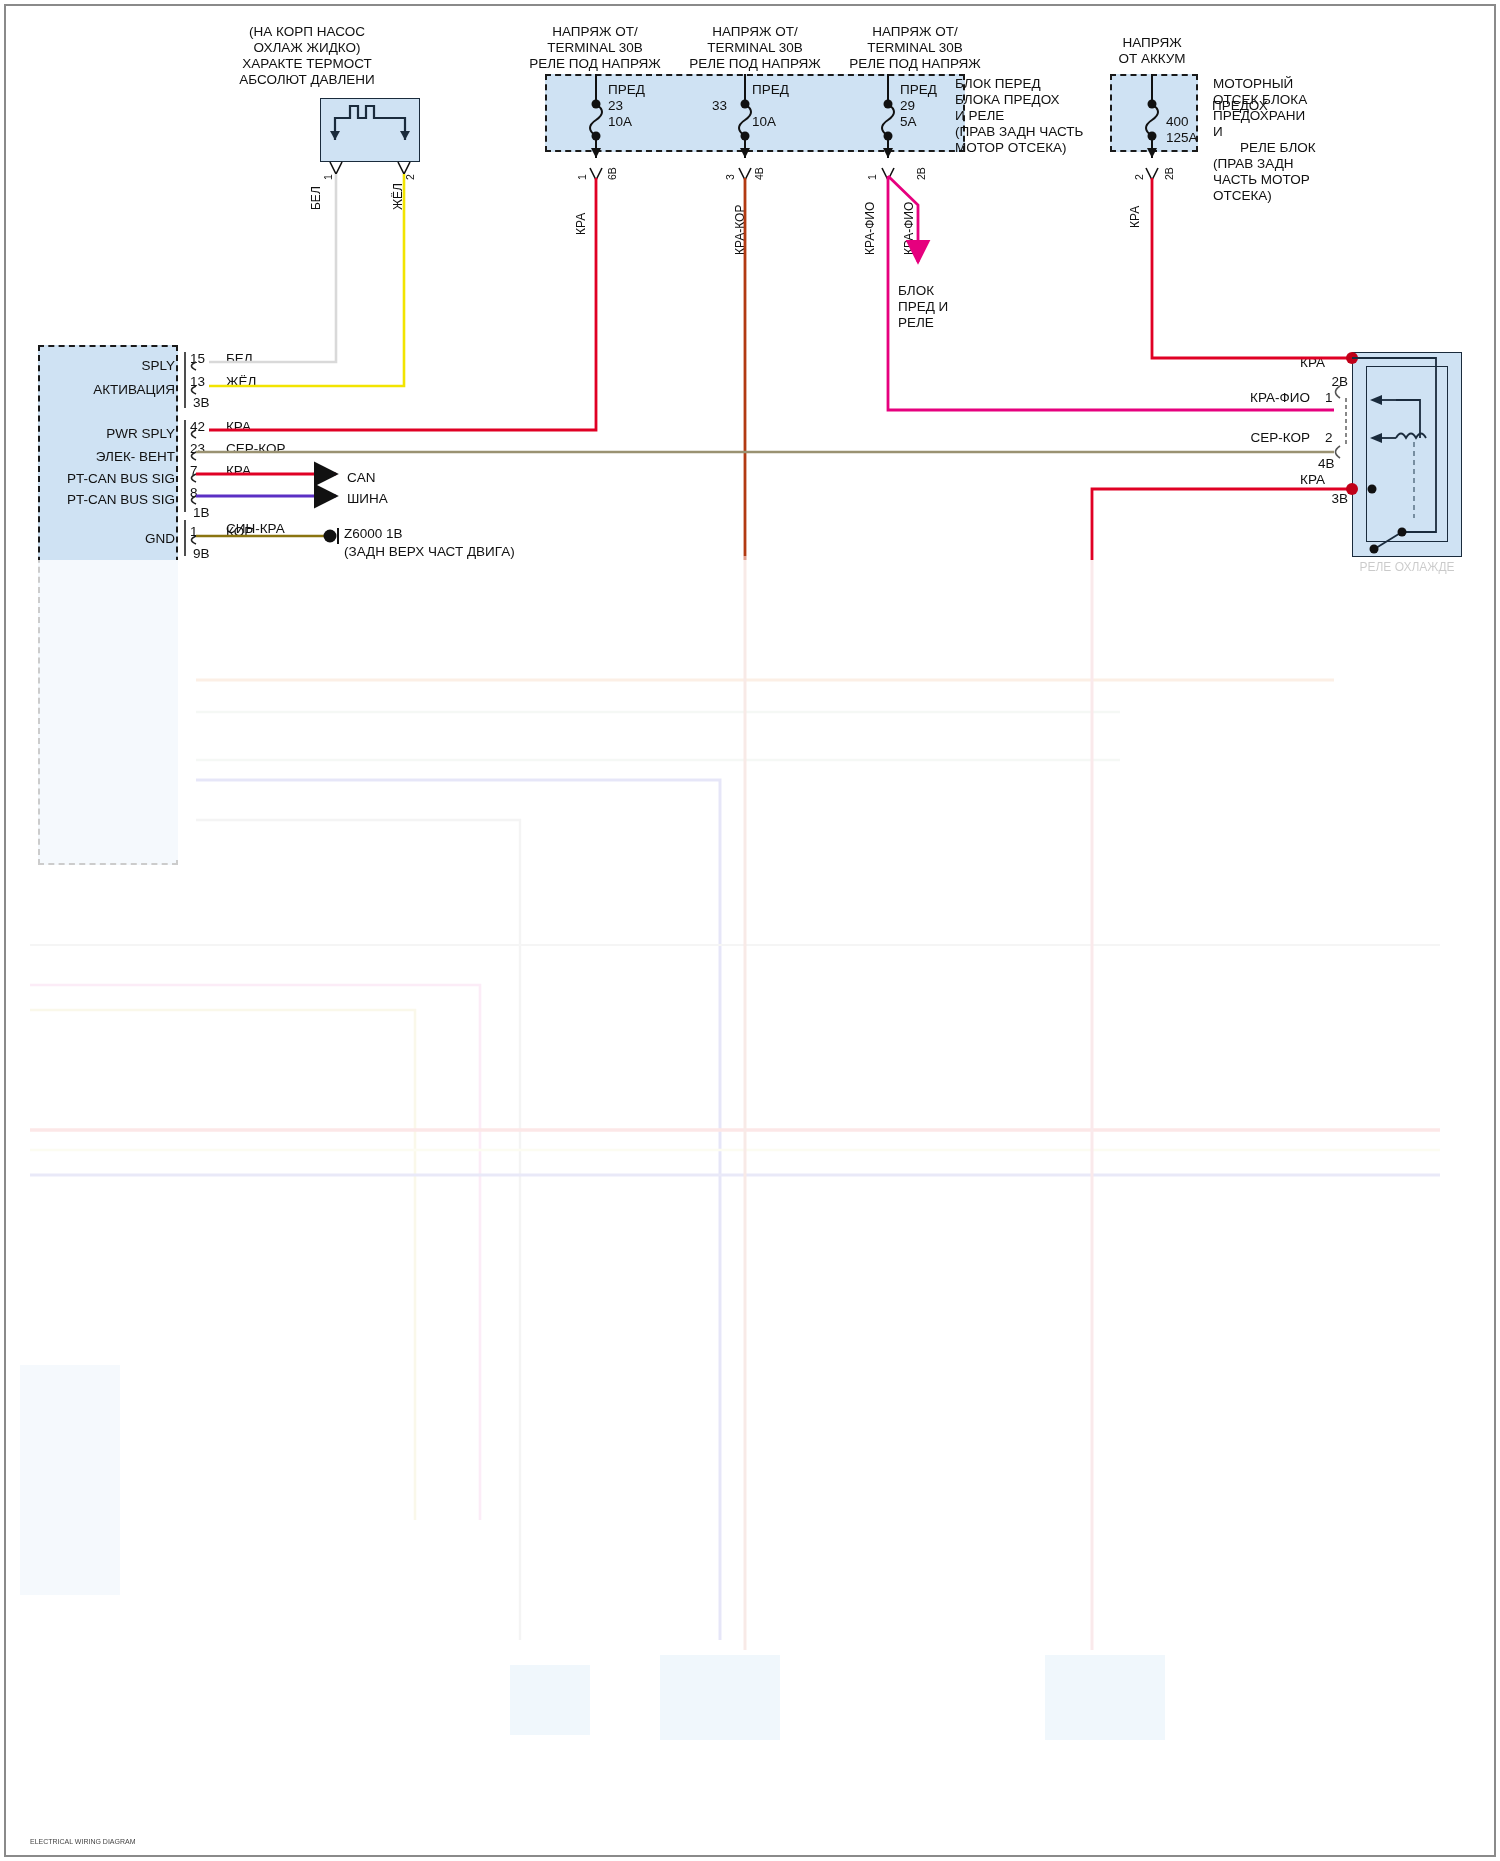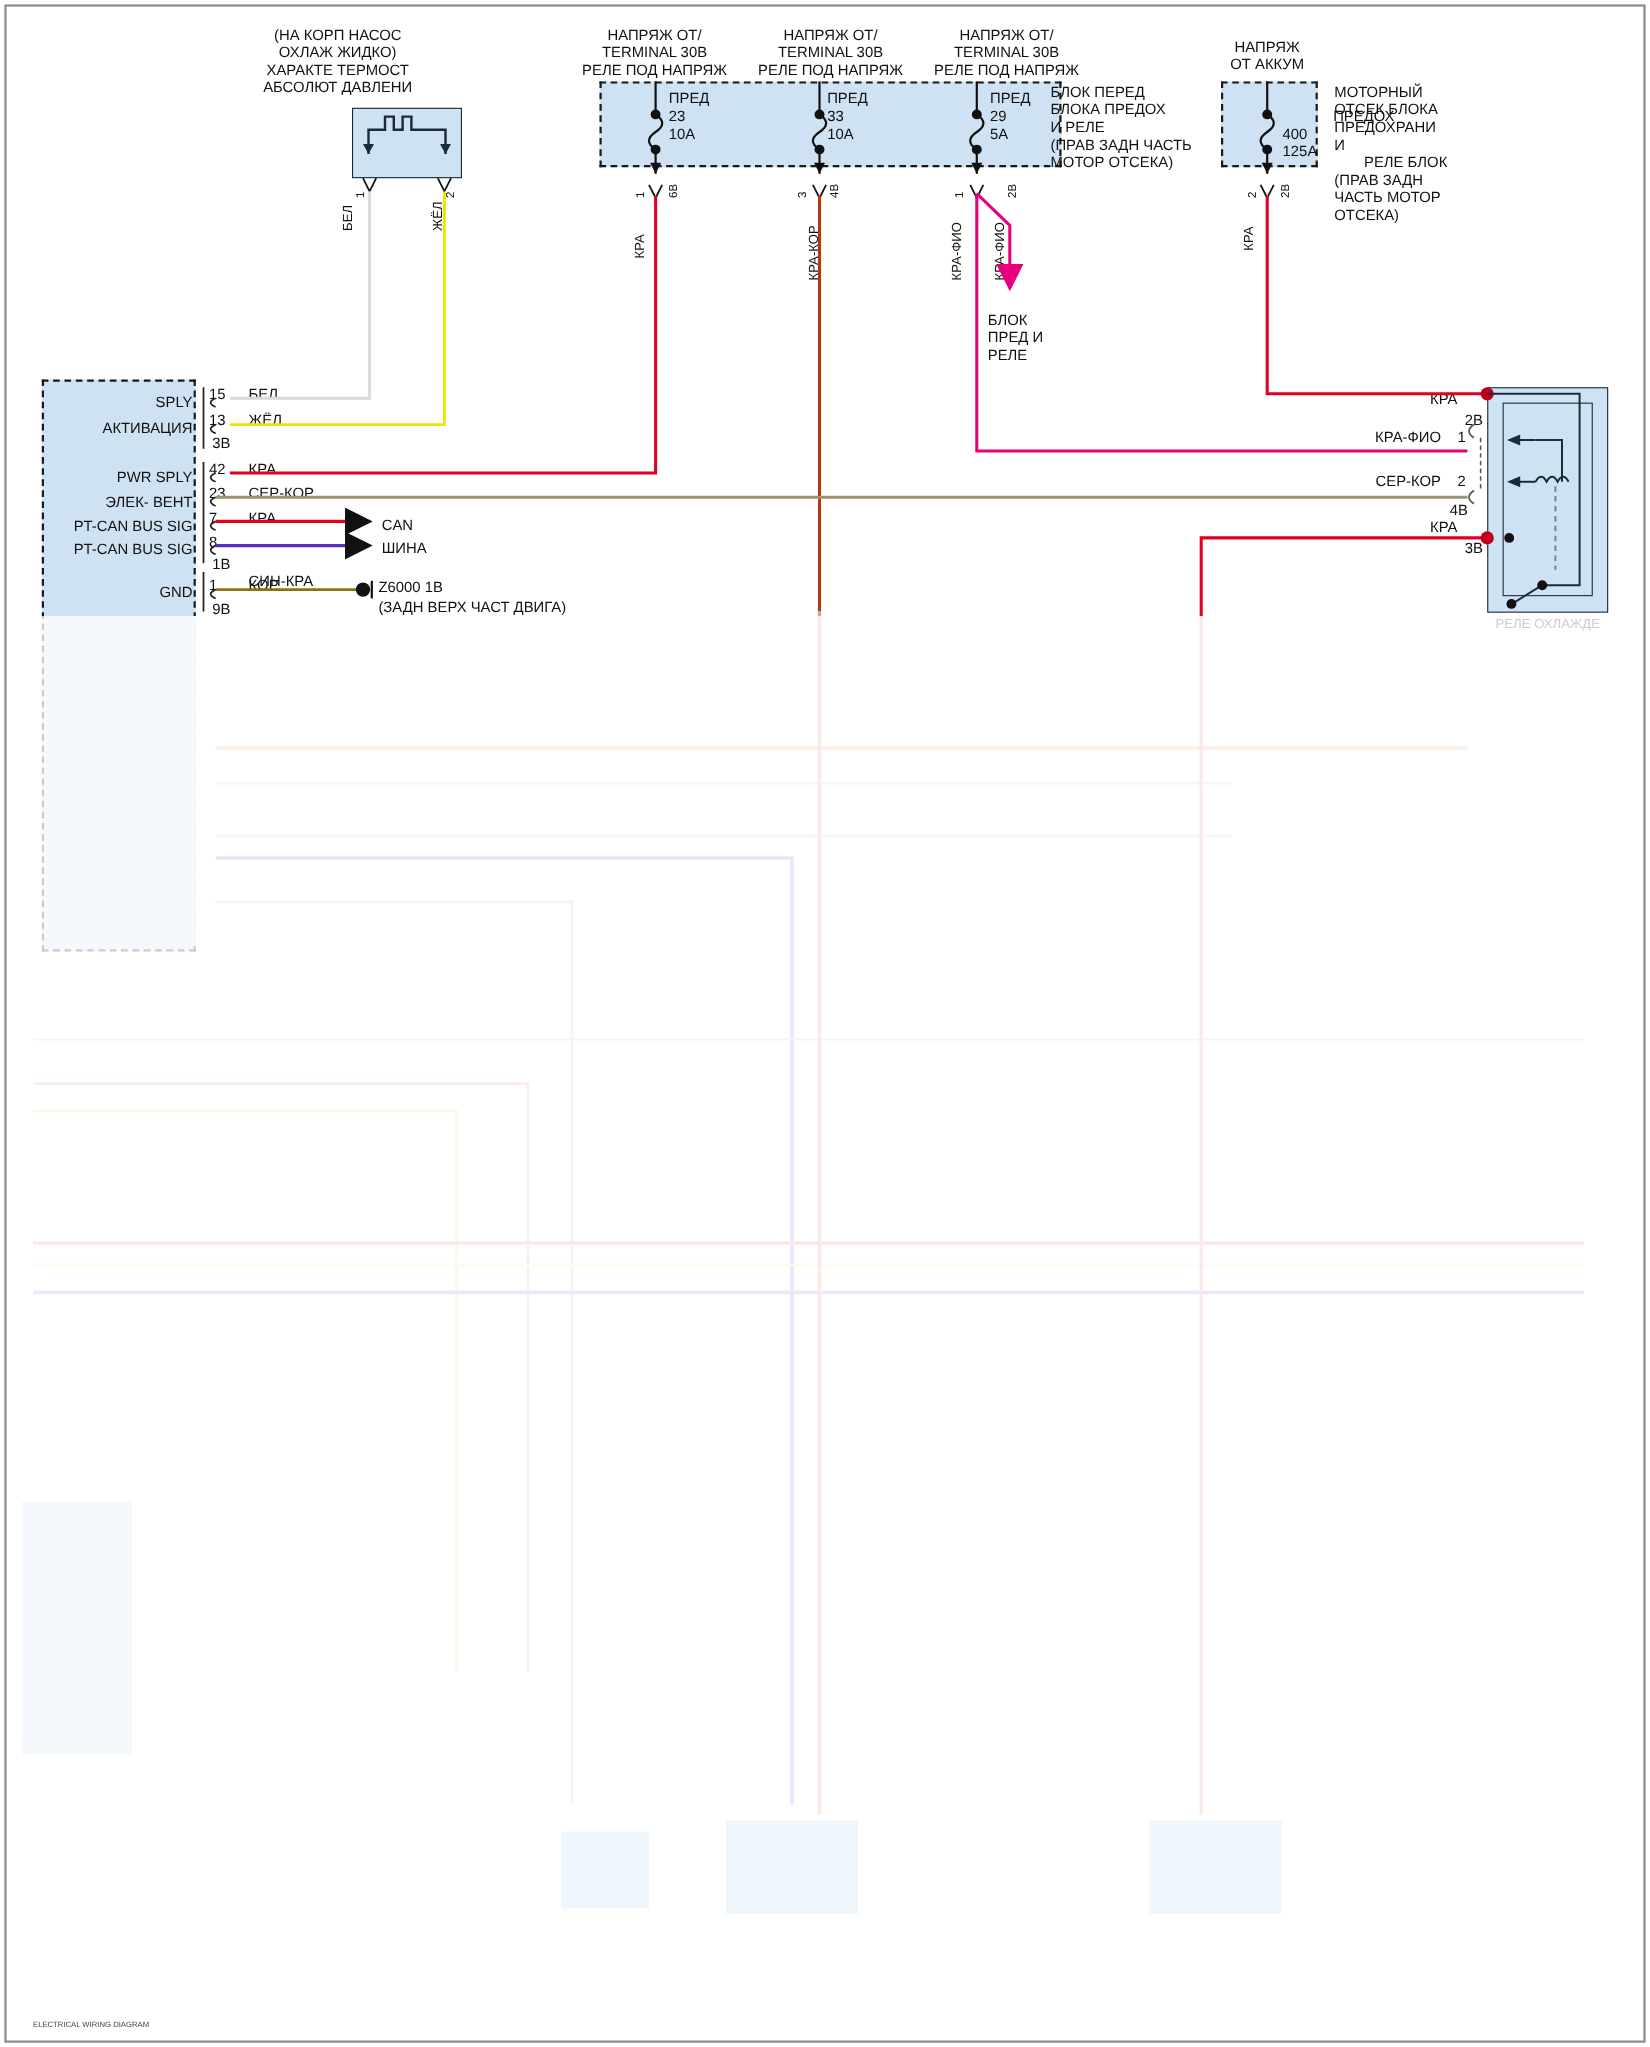--- a/index.html
+++ b/index.html
@@ -102,21 +102,21 @@
 
   <div class="box-dashed" style="left:545px; top:74px; width:420px; height:78px;"></div>
 
   <div class="box-dashed" style="left:1110px; top:74px; width:88px; height:78px;"></div>
 
   <div class="lbl" style="left:608px; top:82px;">ПРЕД</div>
   <div class="lbl" style="left:608px; top:98px;">23</div>
   <div class="lbl" style="left:608px; top:114px;">10A</div>
 
   <div class="lbl" style="left:752px; top:82px;">ПРЕД</div>
-  <div class="lbl" style="left:752px; top:98px;">33</div>
+  <div class="lbl" style="left:712px; top:98px;">33</div>
   <div class="lbl" style="left:752px; top:114px;">10A</div>
 
   <div class="lbl" style="left:900px; top:82px;">ПРЕД</div>
   <div class="lbl" style="left:900px; top:98px;">29</div>
   <div class="lbl" style="left:900px; top:114px;">5A</div>
 
   <div class="lbl" style="left:1166px; top:98px;margin-left:46px;">ПРЕДОХ</div>
   <div class="lbl" style="left:1166px; top:114px;">400</div>
   <div class="lbl" style="left:1166px; top:130px;">125A</div>
 

